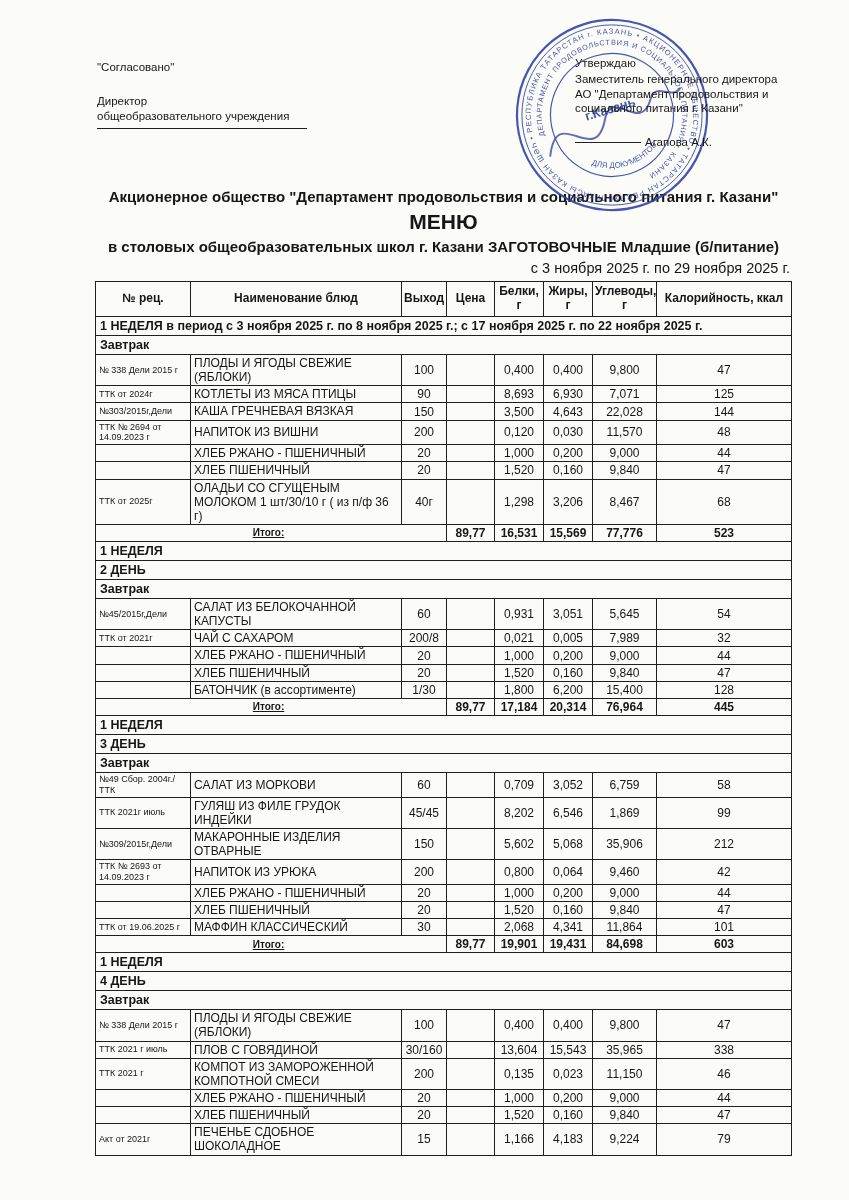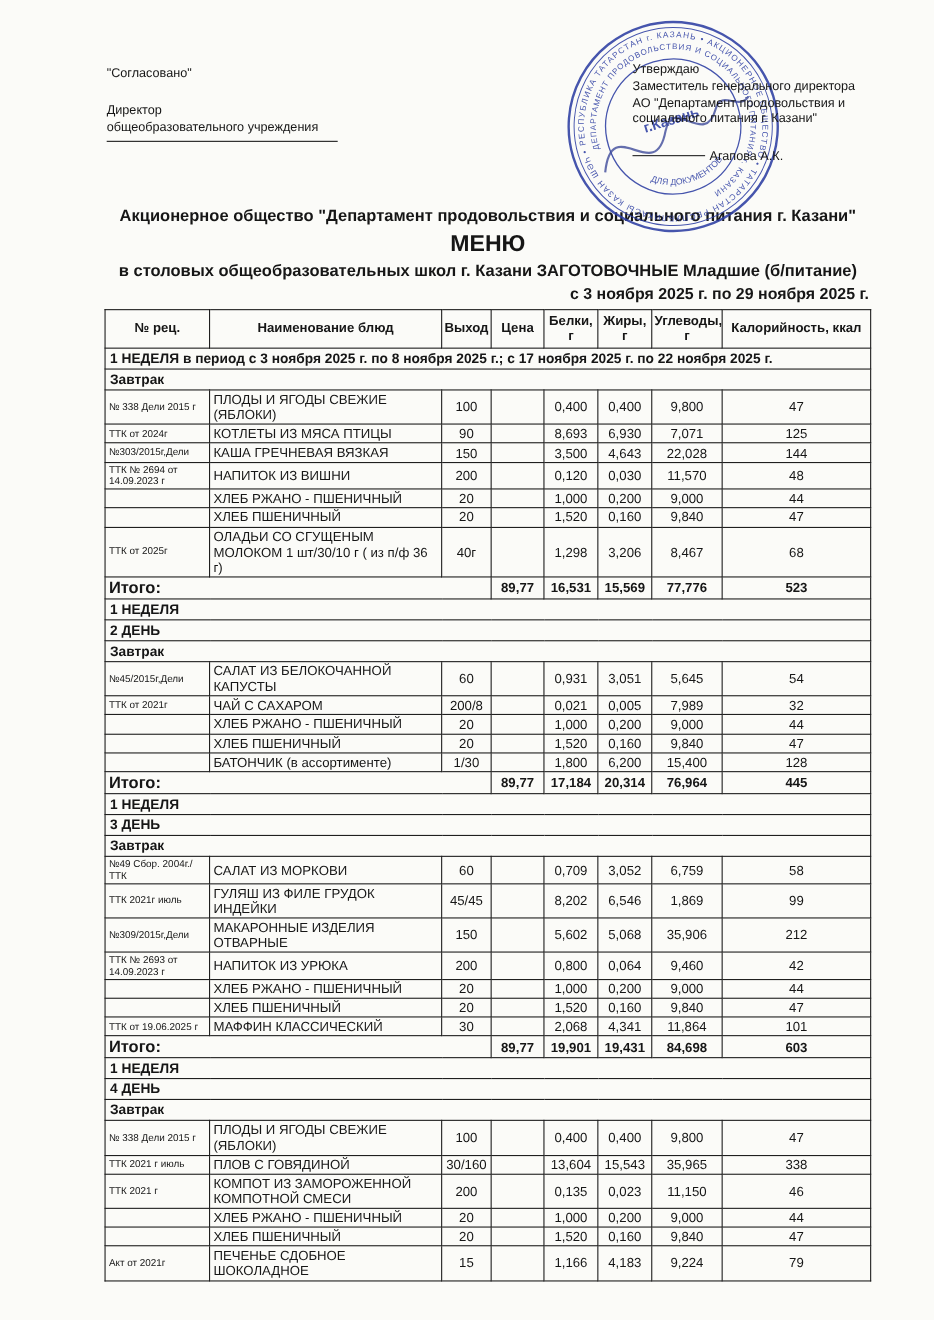--- a/index.html
+++ b/index.html
@@ -20,32 +20,32 @@
   .stamp-wrap { position: absolute; left: 418px; top: -30px; width: 198px; height: 198px;
     transform: rotate(-17deg); opacity: 0.88; }
   .approve { position: absolute; left: 480px; top: 10px; width: 225px; font-size: 11.5px; line-height: 1.25; }
   .approve-label { margin-bottom: 2px; }
   .approve-sign { margin-top: 19px; white-space: nowrap; }
   .sig-dash { display: inline-block; width: 66px; border-bottom: 1.3px solid #222; vertical-align: 3px; margin-right: 4px; }
 
   
   .titles { text-align: center; font-weight: bold; font-size: 15px; line-height: 1.4; margin-top: 24px; }
   .title-menu { font-size: 21px; }
-  .date-line { text-align: right; font-weight: bold; font-size: 14.5px; margin: 3px 2px 5px 0; }
+  .date-line { text-align: right; font-weight: normal; font-size: 14.5px; margin: 3px 2px 5px 0; }
 
   
   table.menu { border-collapse: collapse; width: 100%; table-layout: fixed; }
   .menu th, .menu td { border: 1px solid #1f1f1f; padding: 1px 3px; vertical-align: middle; overflow: hidden; }
   .menu th { font-weight: bold; font-size: 12px; text-align: center; padding: 3px 2px; line-height: 1.15; }
   td.rec  { font-size: 9px;  line-height: 1.2; }
   td.name { font-size: 12px; line-height: 1.18; margin-left: 17px; }
   td.num  { font-size: 12px; text-align: center; }
   tr.section-row td { font-weight: bold; font-size: 12.5px; padding: 2px 4px; }
   tr.total-row td { font-weight: bold; }
-  td.total-label { text-align: left; font-size: 15px; padding-right: 8px; }
+  td.total-label { text-align: center; font-size: 10px; padding-right: 8px; text-decoration: underline; }
 
   .stamp-text { font-family: "Liberation Sans", sans-serif; }
 </style>
 </head>
 <body>
 
 <div class="page">
 
   <div class="tophdr">
 

